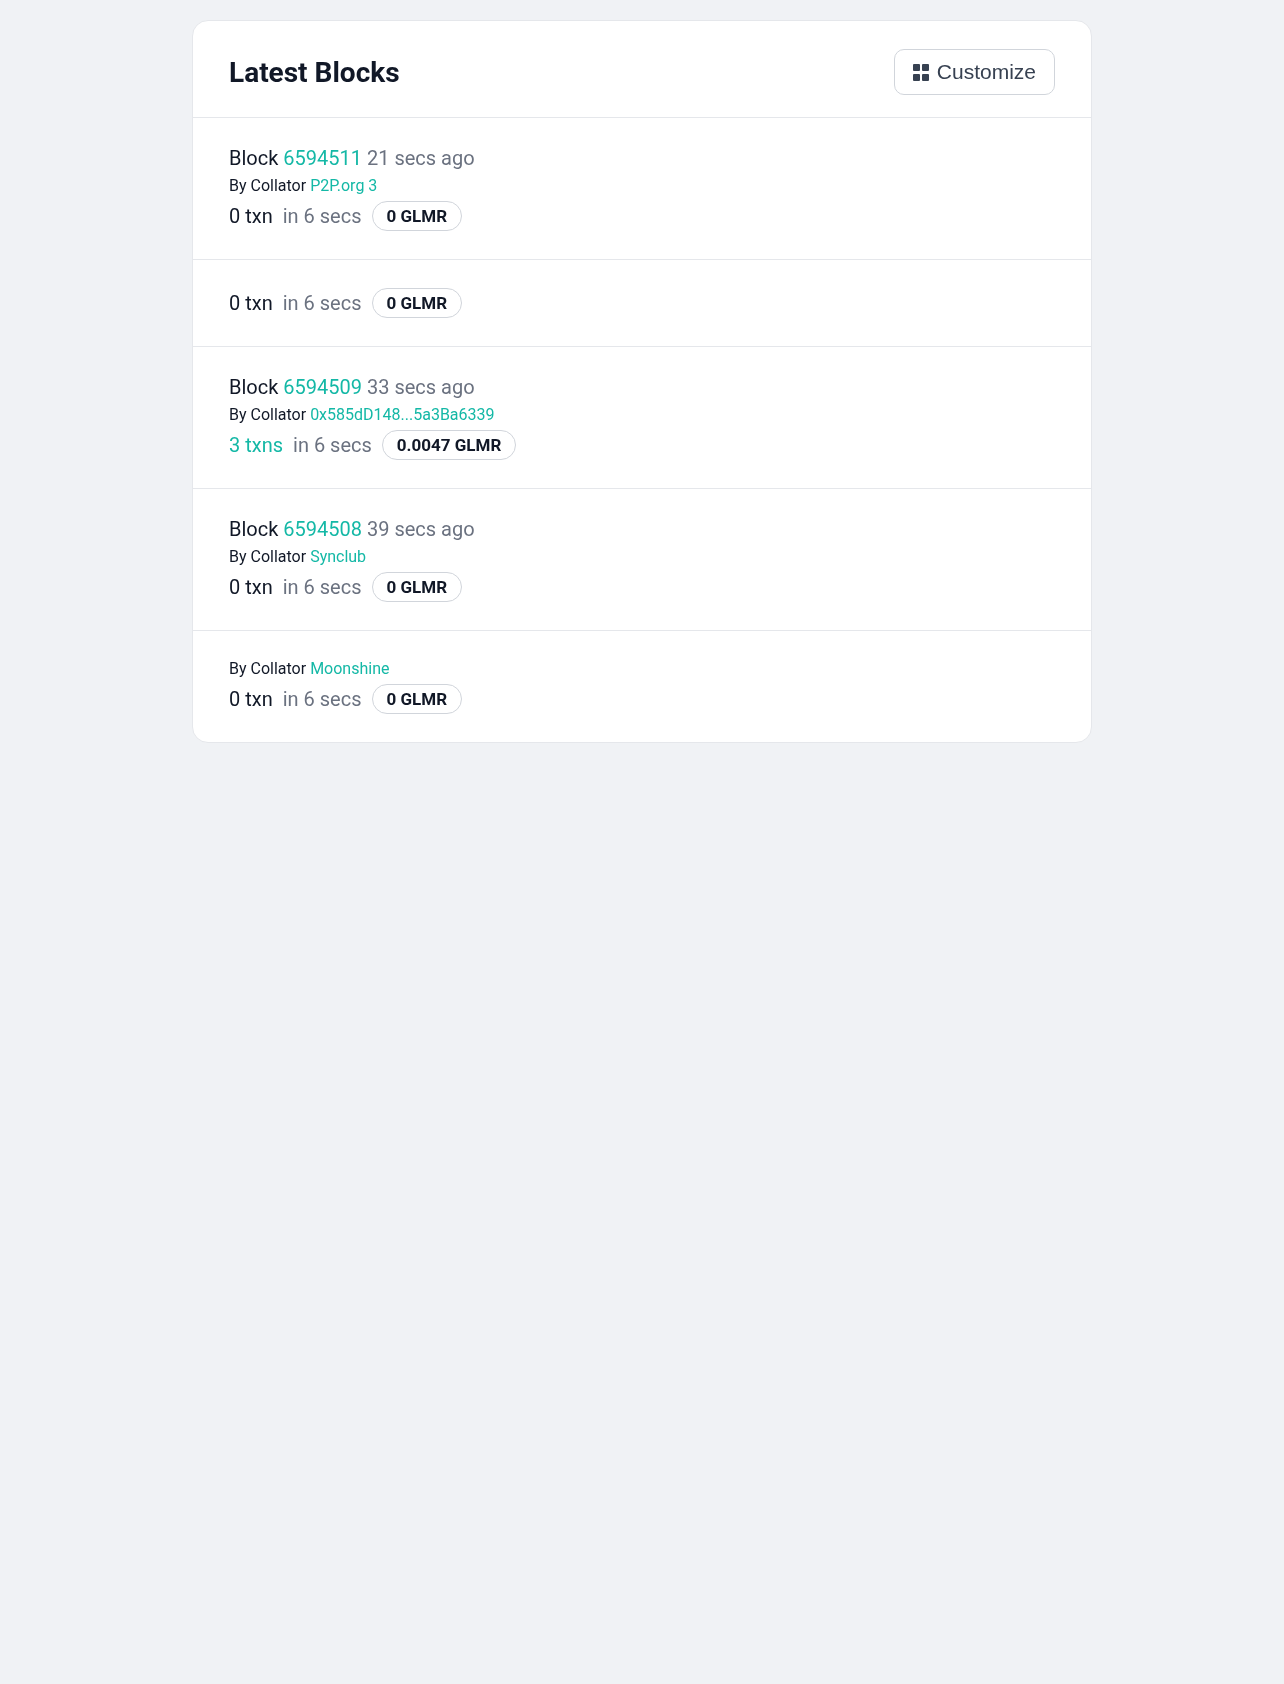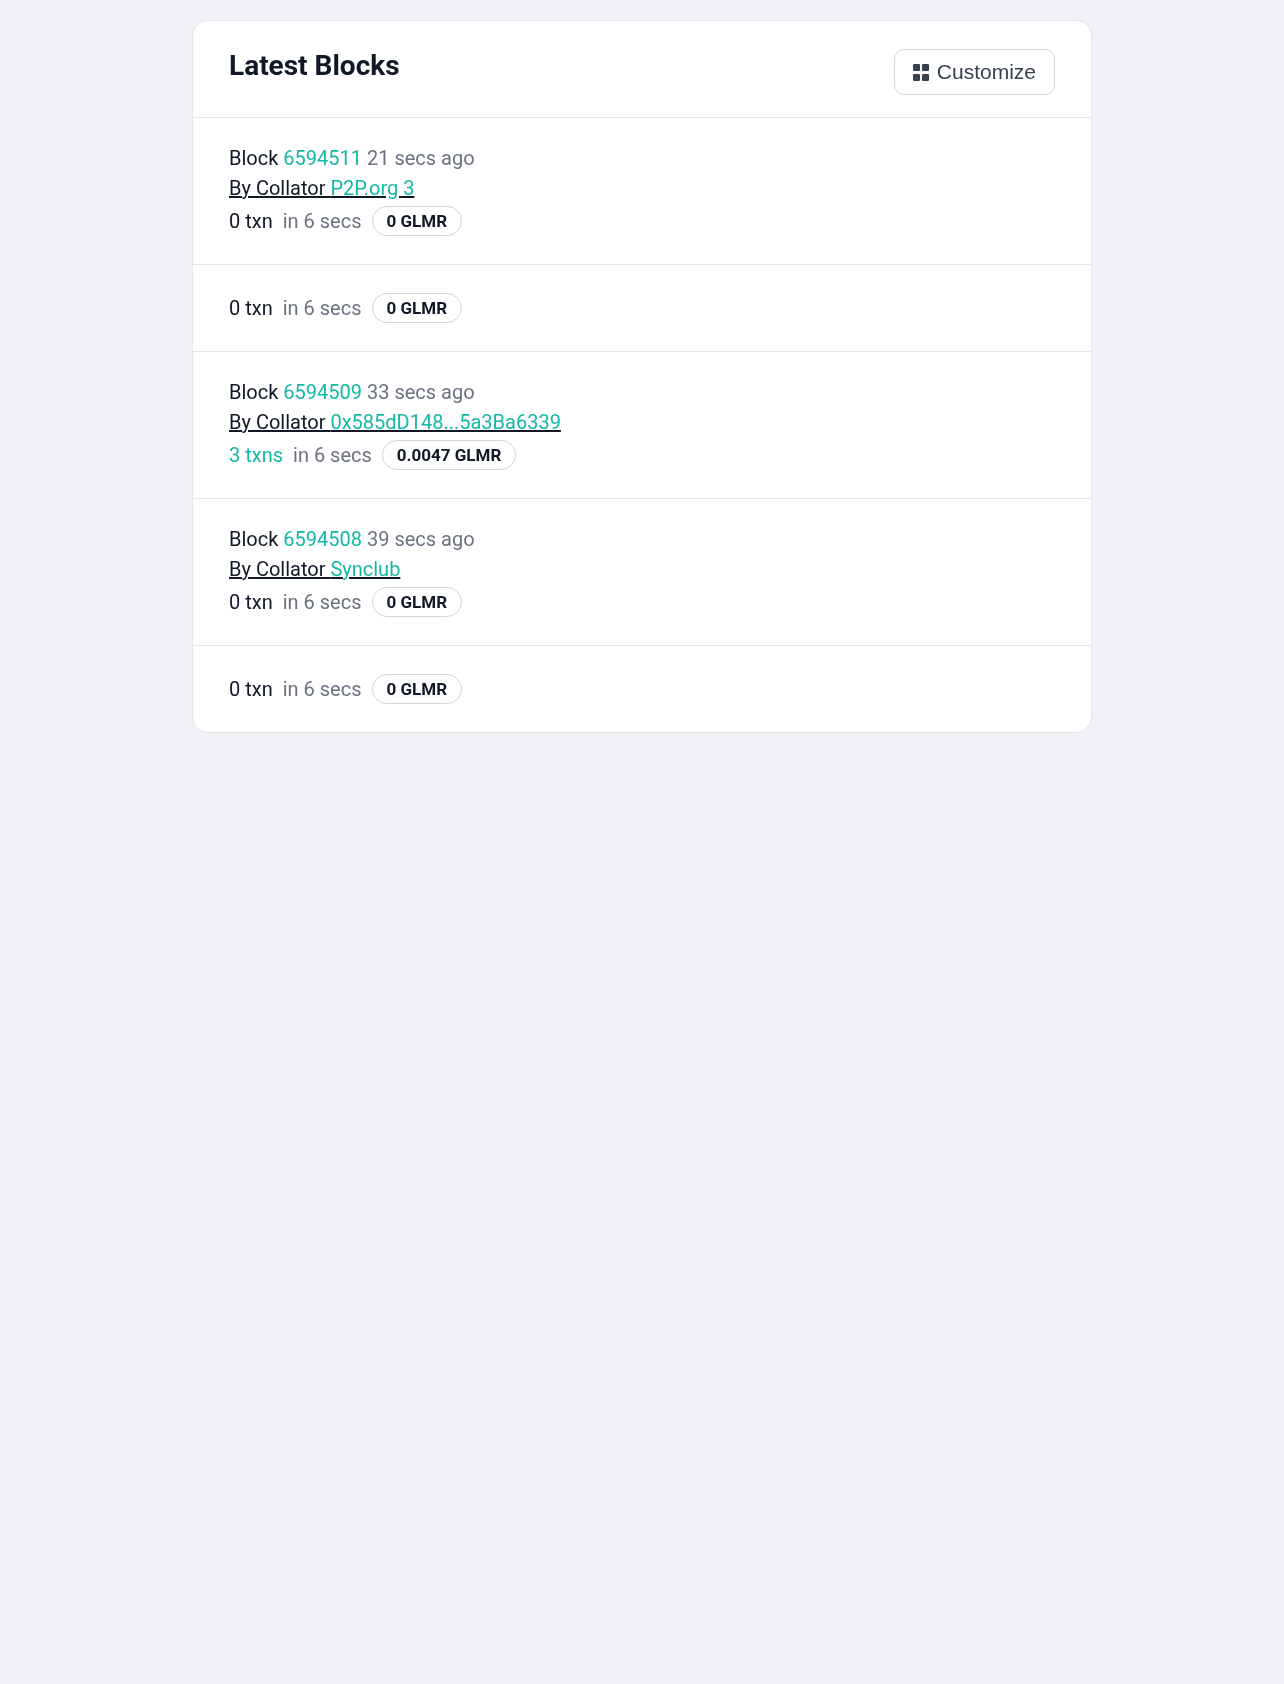--- a/index.html
+++ b/index.html
@@ -23,20 +23,21 @@
       border-radius: 16px;
       border: 1px solid #e5e7eb;
       width: 900px;
       padding: 0;
       overflow: hidden;
     }
 
     .card-header {
       display: flex;
       justify-content: space-between;
+      align-items: center;
       padding: 28px 36px 22px 36px;
       border-bottom: 1px solid #e5e7eb;
     }
 
     .card-title {
       font-size: 28px;
       font-weight: 700;
       color: #111827;
     }
 
@@ -82,24 +83,23 @@
       border-bottom: none;
     }
 
     .block-line1 {
       font-size: 20px;
       color: #111827;
       margin-bottom: 6px;
     }
 
     .block-line2 {
-      font-size: 20px;
+      font-size: 16px;
       color: #111827;
       margin-bottom: 6px;
-      text-decoration: underline;
     }
 
     .block-line3 {
       font-size: 20px;
       color: #111827;
       display: flex;
       align-items: center;
       gap: 10px;
     }
 
@@ -170,20 +170,21 @@
       <li class="block-item">
         <div class="block-line1">Block <a class="link-teal">6594508</a> <span class="muted">39 secs ago</span></div>
         <div class="block-line2">By Collator <a class="link-teal">Synclub</a></div>
         <div class="block-line3">
           <span>0 txn</span> 
           <span class="muted">in 6 secs</span> 
           <span class="badge">0 GLMR</span>
         </div>
       </li>
       <li class="block-item">
+        <div class="block-line2">By Collator <a class="link-teal">Moonshine</a></div>
         <div class="block-line3">
           <span>0 txn</span> 
           <span class="muted">in 6 secs</span> 
           <span class="badge">0 GLMR</span>
         </div>
       </li>
     </ul>
 </div>
 
 </body></html>

